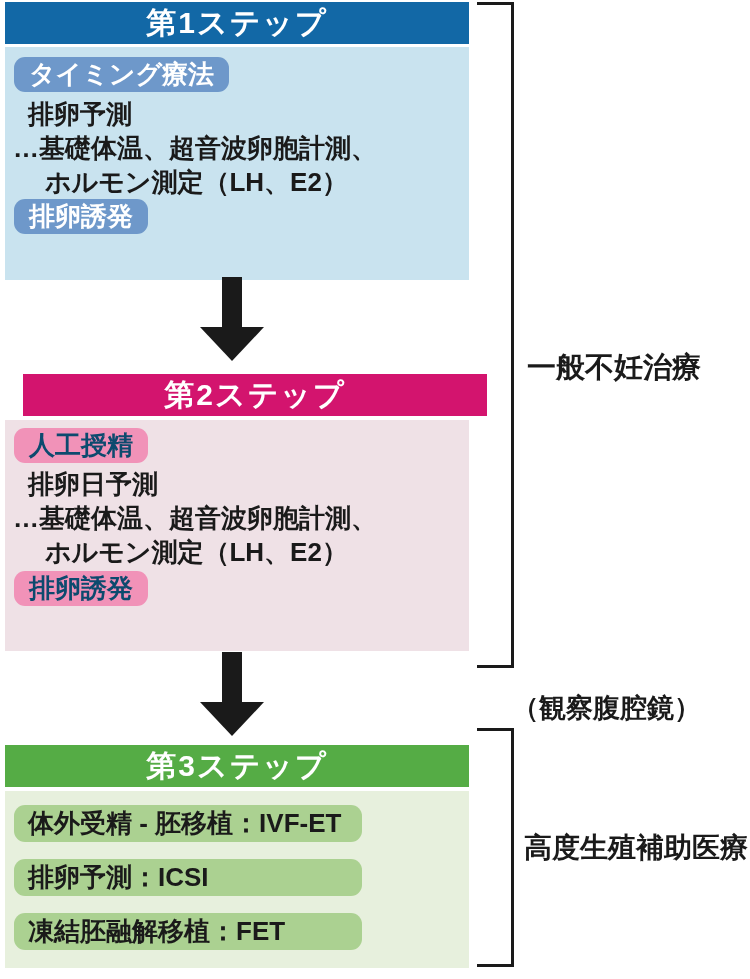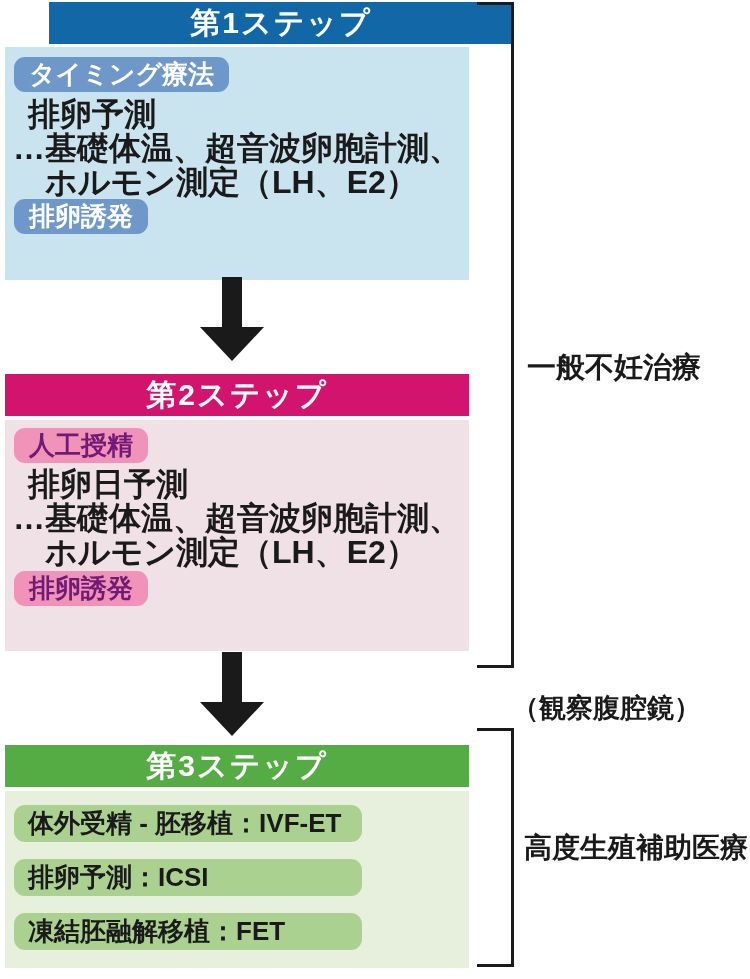--- a/index.html
+++ b/index.html
@@ -18,42 +18,42 @@
   }
   .step-body{position:absolute;left:0;width:464px;text-decoration:underline;}
 
   .s1 .step-header{background:var(--step1-header,#1268a6);}
   .s1 .step-body{background:var(--step1-body,#c9e3ef);}
   .s2 .step-header{background:var(--step2-header,#d3146e);}
   .s2 .step-body{background:var(--step2-body,#efe1e6);}
   .s3 .step-header{background:var(--step3-header,#55ac45);}
   .s3 .step-body{background:var(--step3-body,#e7f0dd);}
 
-  .box1{top:2px;height:278px;padding-left:44px;}
+  .box1{top:2px;height:278px;}
   .box1 .step-body{top:45px;height:233px;}
-  .box2{top:374px;height:277px;}
+  .box2{top:374px;height:277px;padding-left:18px;}
   .box2 .step-body{top:46px;height:231px;}
   .box3{top:745px;height:247px;}
   .box3 .step-body{top:46px;height:177px;}
 
   
   .badge{
     position:absolute;display:inline-block;
     font-size:26px;font-weight:600;line-height:35px;height:35px;
     padding:0 15px;border-radius:11px;white-space:nowrap;
   }
   .badge-blue{background:var(--step1-badge,#6e98ca);color:#ffffff;}
-  .badge-pink{background:var(--step2-badge,#f192b8);color:#701a75;}
+  .badge-pink{background:var(--step2-badge,#f192b8);color:#0c4a6e;}
   .item-badge{
     position:absolute;left:9px;width:320px;height:37px;line-height:37px;
     padding:0 14px;border-radius:11px;background:var(--step3-badge,#abd191);
     color:#1a1a1a;font-size:26px;font-weight:600;white-space:nowrap;
   }
   .bline{
-    position:absolute;color:#1a1a1a;font-size:32px;font-weight:600;
+    position:absolute;color:#1a1a1a;font-size:26px;font-weight:600;
     line-height:30px;white-space:nowrap;
   }
 
   
   .arrow{position:absolute;width:64px;}
   .arrow .stem{position:absolute;left:22px;top:0;width:20px;background:var(--arrow,#1a1a1a);}
   .arrow .head{
     position:absolute;left:0;width:0;height:0;
     border-left:32px solid transparent;border-right:32px solid transparent;
     border-top:34px solid var(--arrow,#1a1a1a);

